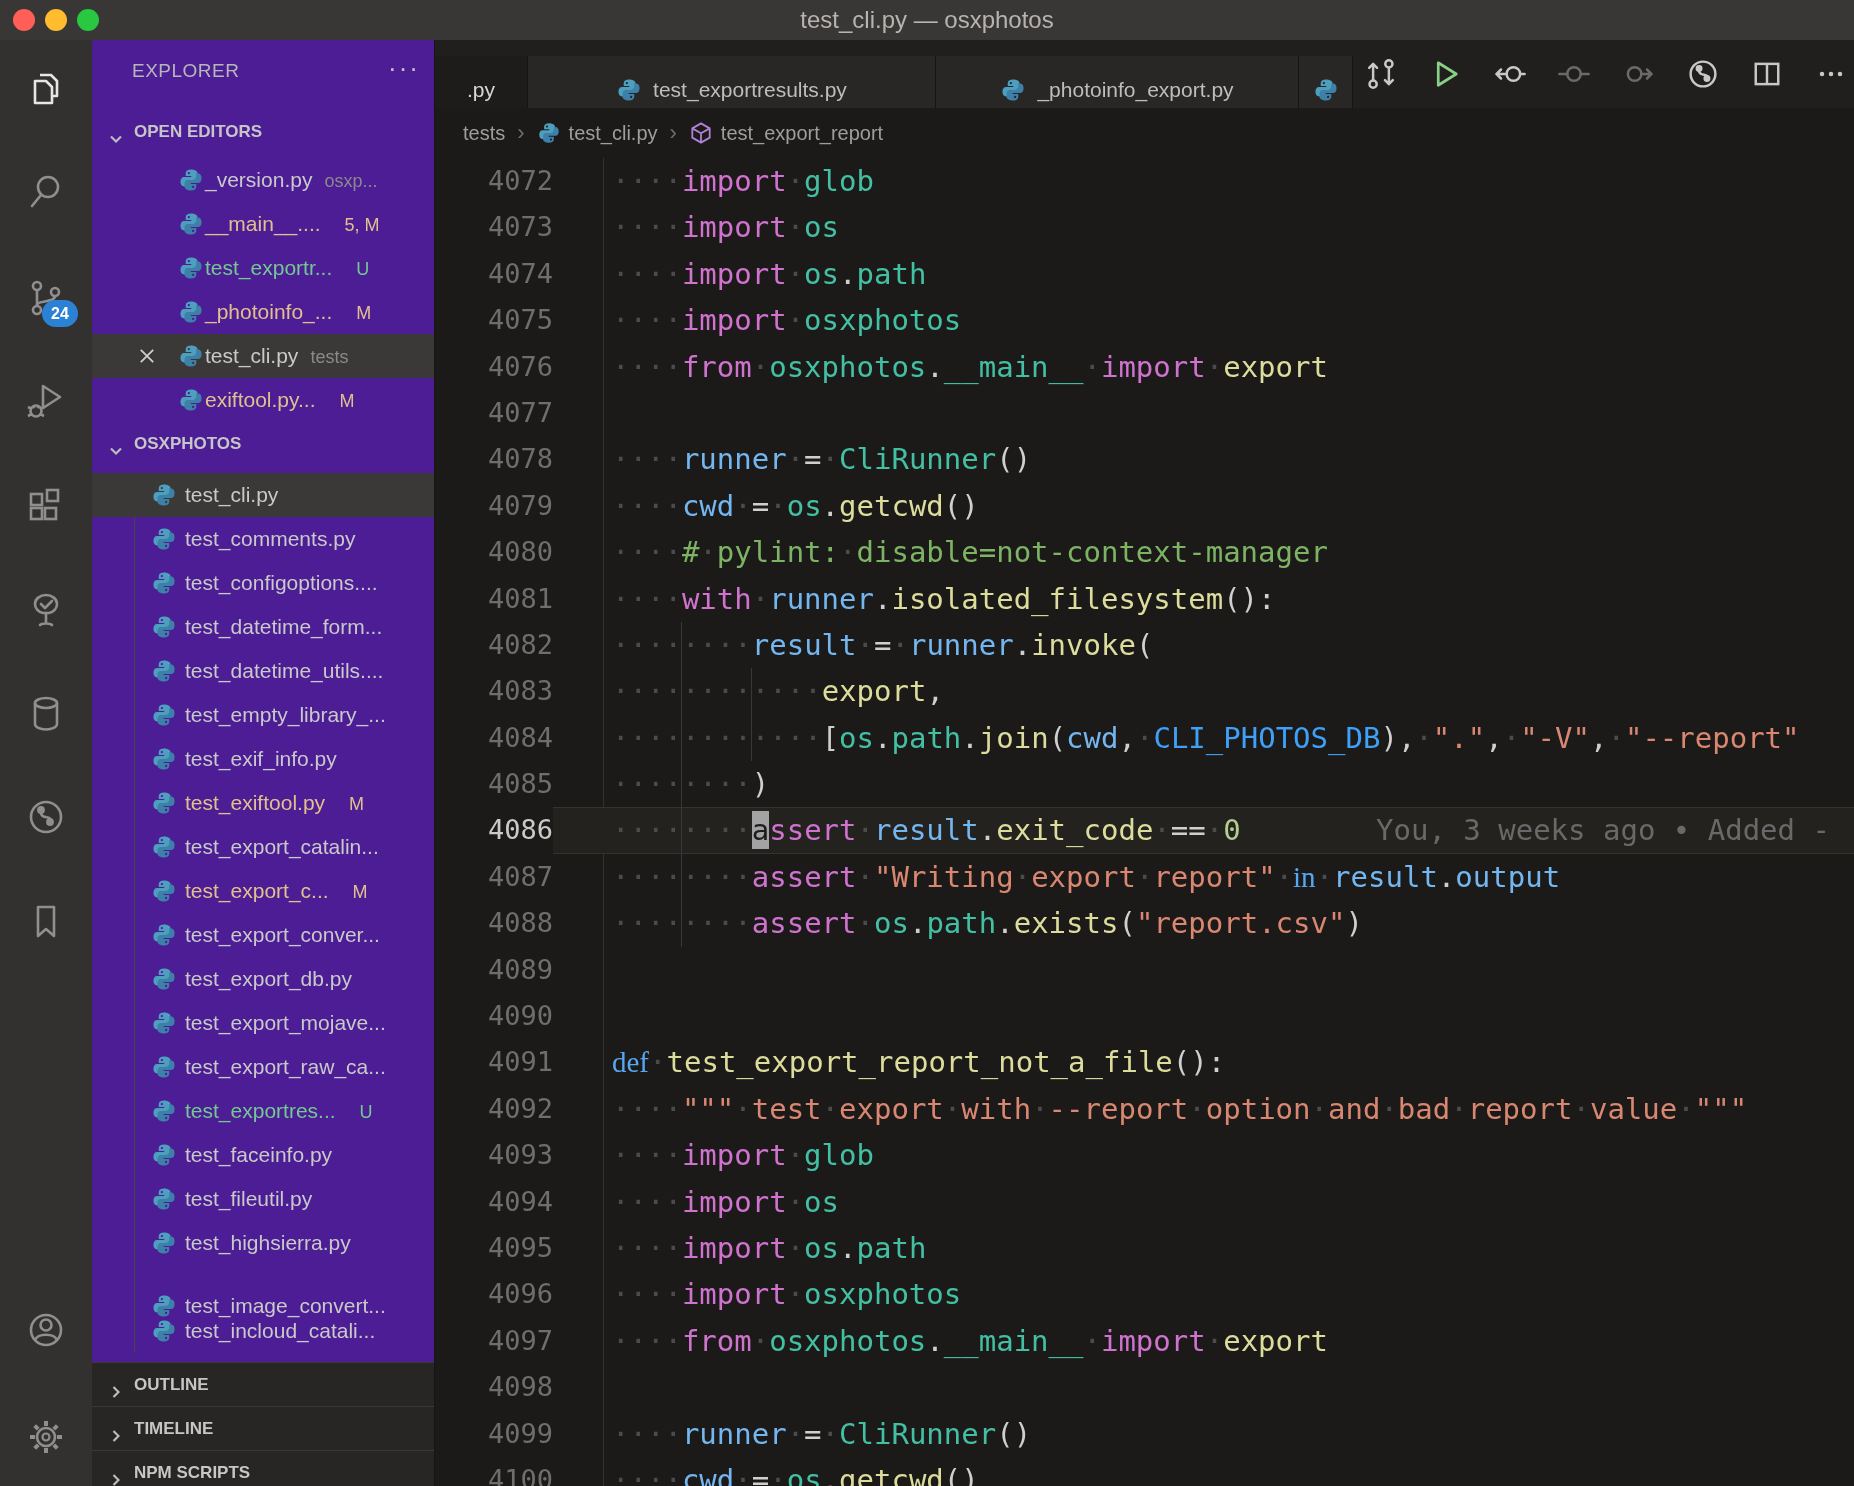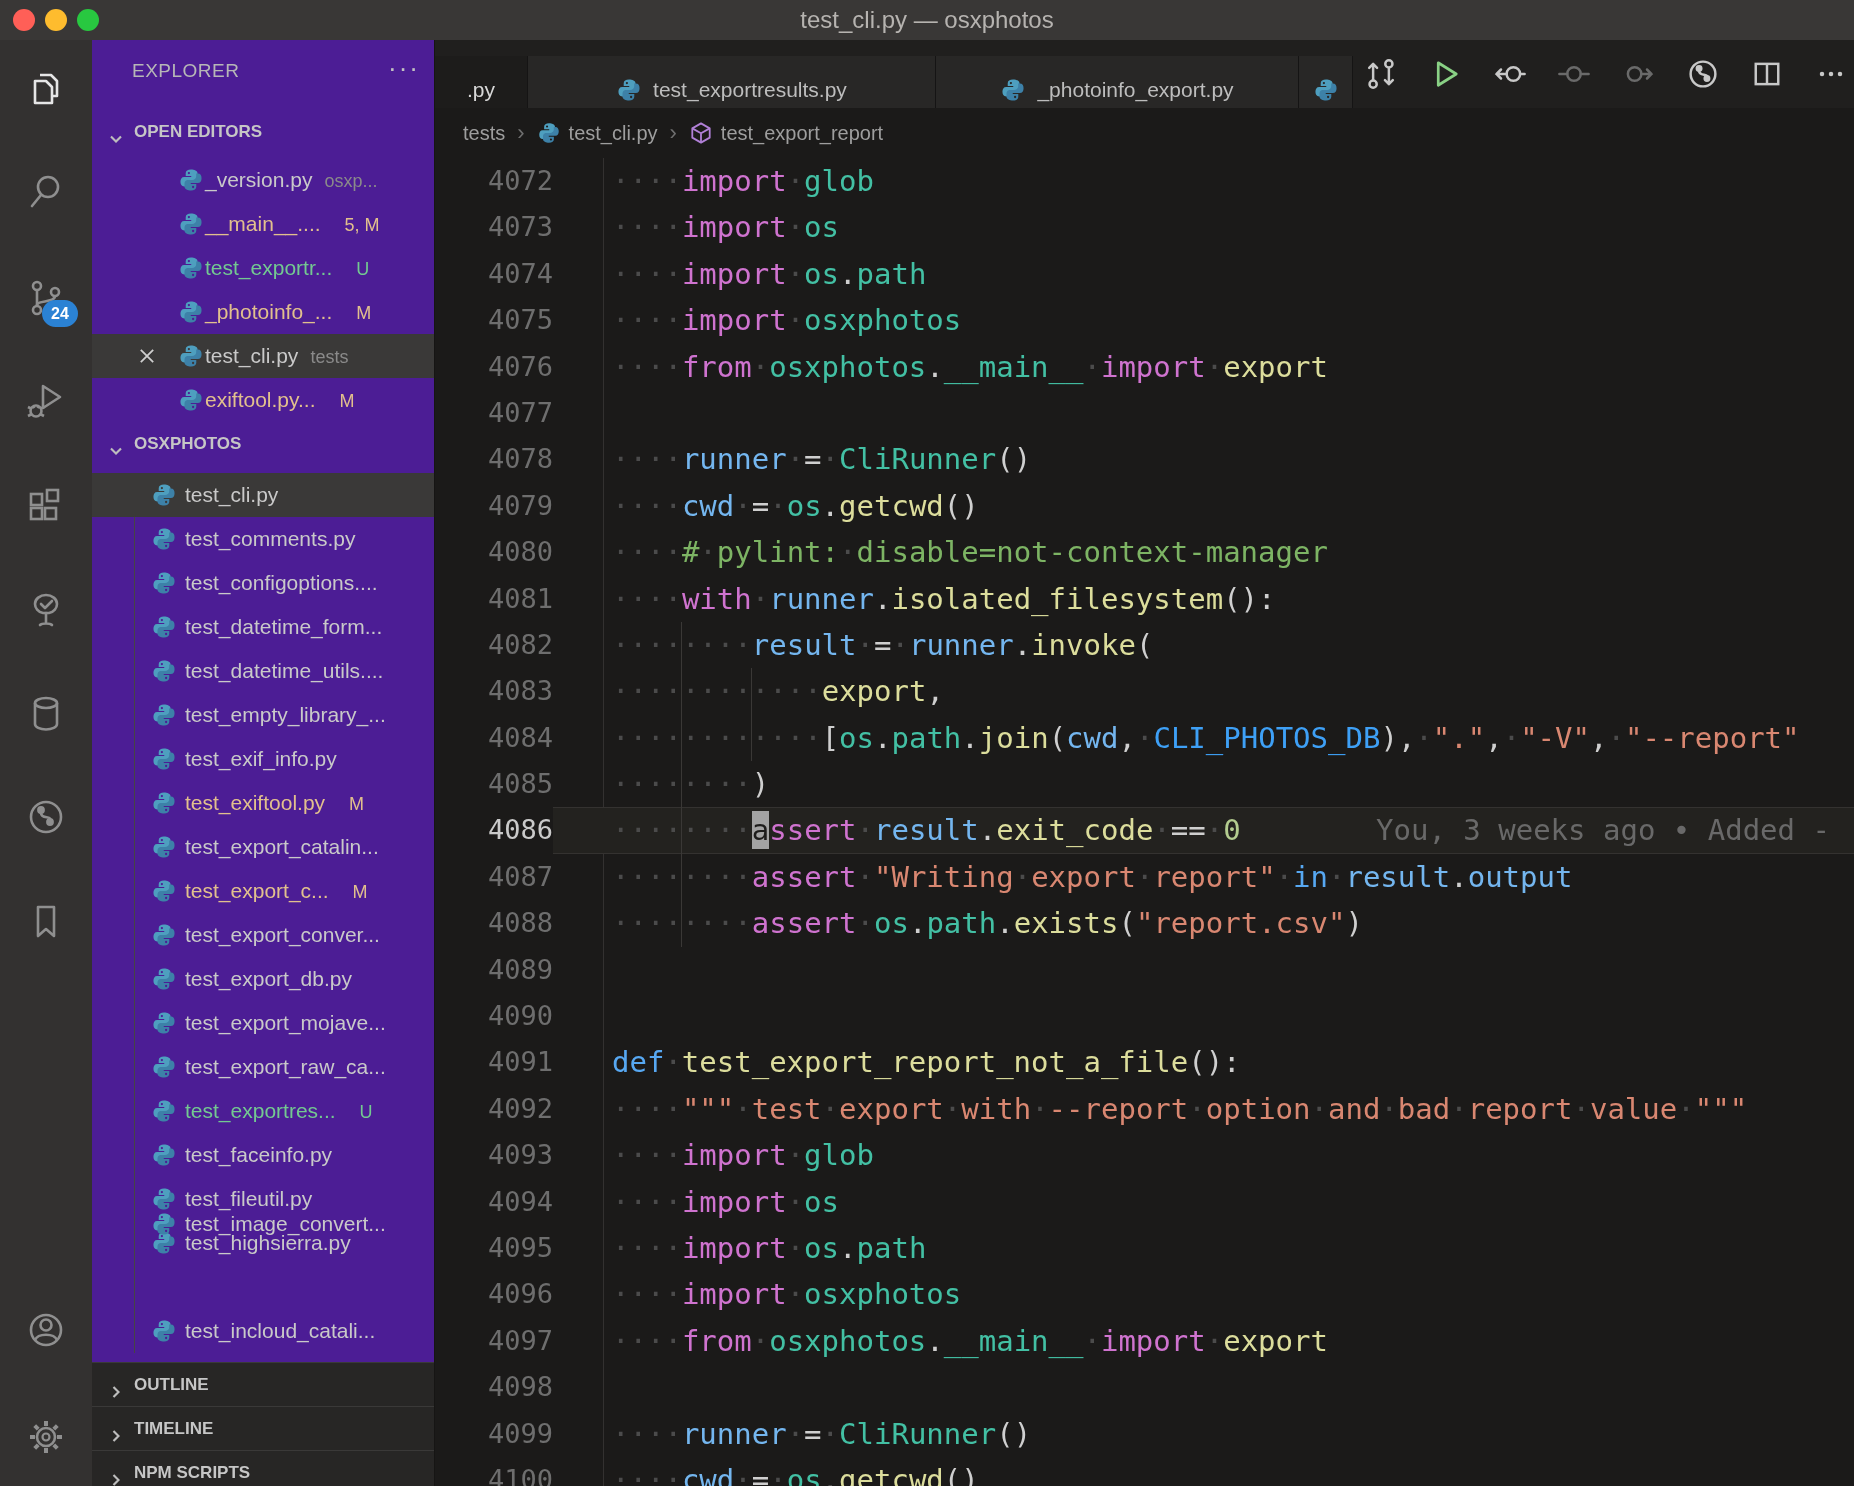--- a/index.html
+++ b/index.html
@@ -61,21 +61,21 @@
     font-family:"DejaVu Sans Mono", monospace; font-size:29px; }
   .col0-guide { position:absolute; left:168px; top:0; bottom:0; width:1px; background:#333130; }
   .code-line { position:relative; height:46.4px; line-height:46.4px; display:flex; white-space:nowrap; }
   .ln { width:118px; flex:none; text-align:right; color:#6e6e6e; font-size:27px; }
   .lc { flex:1; position:relative; padding-left:59px; overflow:visible; }
   .code-line.current .lc { background:#23221f; box-shadow: inset 0 1px 0 #343230, inset 0 -1px 0 #343230; }
   .code-line.current .ln { color:#cacaca; }
   .guide { position:absolute; top:0; height:100%; width:1px; background:#3a3836; }
   .w { color:#4b4b4b; }
   .t-kw  { color:#cf73cf; }
-  .t-kw2 { color:#57a8f2; }
+  .t-kw2 { color:#57a8f2;font-family:Liberation Serif, serif; }
   .t-mod { color:#43c0a4; }
   .t-fn  { color:#dcdd9c; }
   .t-var { color:#74b6ef; }
   .t-cst { color:#3ea0f6; }
   .t-str { color:#d98771; }
   .t-com { color:#7db464; }
   .t-num { color:#b3cc8f; }
   .t-pun, .t-pln { color:#cfcfcf; }
   .blame { position:absolute; left:823px; top:0; color:#696969; white-space:nowrap; }
   .cursor-block { position:absolute; top:4px; width:17.5px; height:38px; background:#a3a3a3; color:#1d1c1b; text-align:center; line-height:38px; }
@@ -359,21 +359,21 @@
             </svg></span>
           <span class="nm c-normal" style="left:93px">test_fileutil.py</span>
         </div>
         <div class="row" style="top: 1181px;">
           <span class="fic" style="left:59px"><svg viewBox="0 0 32 32" width="100%" height="100%">
               <path fill="#4e9fbf" d="M16 3c-4 0-6.5 1.6-6.5 4.6V11h6.8v1.2H7.6C4.4 12.2 3 14.8 3 18.2c0 3.3 1.4 5.8 4.6 5.8h2v-3.4c0-2.8 2.3-4.6 5-4.6h5.2c2.6 0 4.2-1.9 4.2-4.4V7.6C24 4.6 20 3 16 3zm-2.6 3a1.4 1.4 0 110 2.8 1.4 1.4 0 010-2.8z"></path>
               <path fill="#3d81a8" d="M16 29c4 0 6.5-1.6 6.5-4.6V21h-6.8v-1.2h8.7c3.2 0 4.6-2.6 4.6-6 0-3.3-1.4-5.8-4.6-5.8h-2v3.4c0 2.8-2.3 4.6-5 4.6h-5.2c-2.6 0-4.2 1.9-4.2 4.4v4C8 27.4 12 29 16 29zm2.6-3a1.4 1.4 0 110-2.8 1.4 1.4 0 010 2.8z"></path>
             </svg></span>
           <span class="nm c-normal" style="left:93px">test_highsierra.py</span>
         </div>
-        <div class="row" style="top: 1162px;">
+        <div class="row" style="top: 1244px;">
           <span class="fic" style="left:59px"><svg viewBox="0 0 32 32" width="100%" height="100%">
               <path fill="#4e9fbf" d="M16 3c-4 0-6.5 1.6-6.5 4.6V11h6.8v1.2H7.6C4.4 12.2 3 14.8 3 18.2c0 3.3 1.4 5.8 4.6 5.8h2v-3.4c0-2.8 2.3-4.6 5-4.6h5.2c2.6 0 4.2-1.9 4.2-4.4V7.6C24 4.6 20 3 16 3zm-2.6 3a1.4 1.4 0 110 2.8 1.4 1.4 0 010-2.8z"></path>
               <path fill="#3d81a8" d="M16 29c4 0 6.5-1.6 6.5-4.6V21h-6.8v-1.2h8.7c3.2 0 4.6-2.6 4.6-6 0-3.3-1.4-5.8-4.6-5.8h-2v3.4c0 2.8-2.3 4.6-5 4.6h-5.2c-2.6 0-4.2 1.9-4.2 4.4v4C8 27.4 12 29 16 29zm2.6-3a1.4 1.4 0 110-2.8 1.4 1.4 0 010 2.8z"></path>
             </svg></span>
           <span class="nm c-normal" style="left:93px">test_image_convert...</span>
         </div>
         <div class="row" style="top: 1269px;">
           <span class="fic" style="left:59px"><svg viewBox="0 0 32 32" width="100%" height="100%">
               <path fill="#4e9fbf" d="M16 3c-4 0-6.5 1.6-6.5 4.6V11h6.8v1.2H7.6C4.4 12.2 3 14.8 3 18.2c0 3.3 1.4 5.8 4.6 5.8h2v-3.4c0-2.8 2.3-4.6 5-4.6h5.2c2.6 0 4.2-1.9 4.2-4.4V7.6C24 4.6 20 3 16 3zm-2.6 3a1.4 1.4 0 110 2.8 1.4 1.4 0 010-2.8z"></path>
               <path fill="#3d81a8" d="M16 29c4 0 6.5-1.6 6.5-4.6V21h-6.8v-1.2h8.7c3.2 0 4.6-2.6 4.6-6 0-3.3-1.4-5.8-4.6-5.8h-2v3.4c0 2.8-2.3 4.6-5 4.6h-5.2c-2.6 0-4.2 1.9-4.2 4.4v4C8 27.4 12 29 16 29zm2.6-3a1.4 1.4 0 110-2.8 1.4 1.4 0 010 2.8z"></path>

